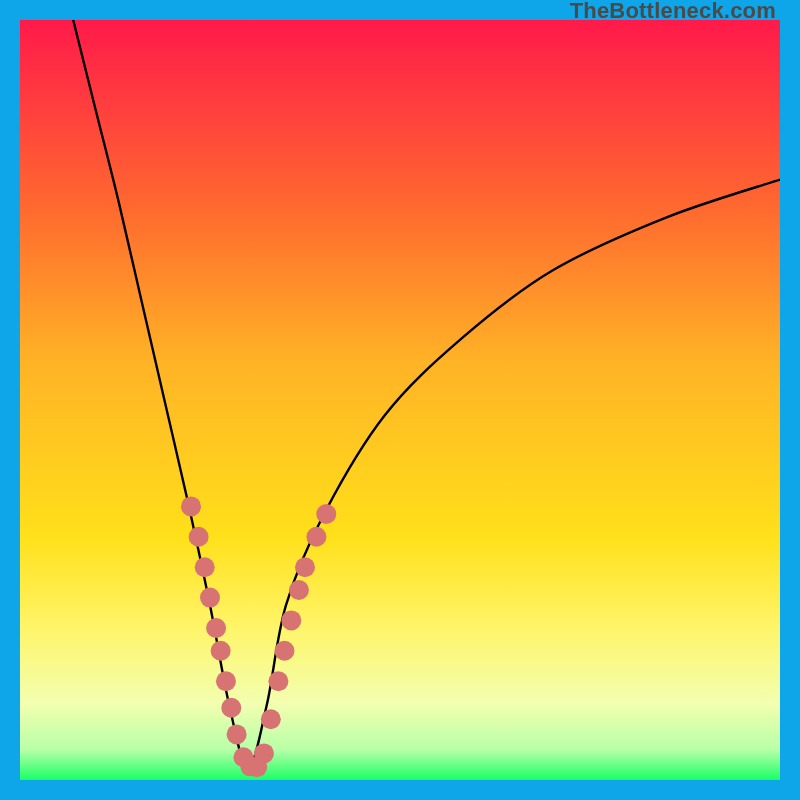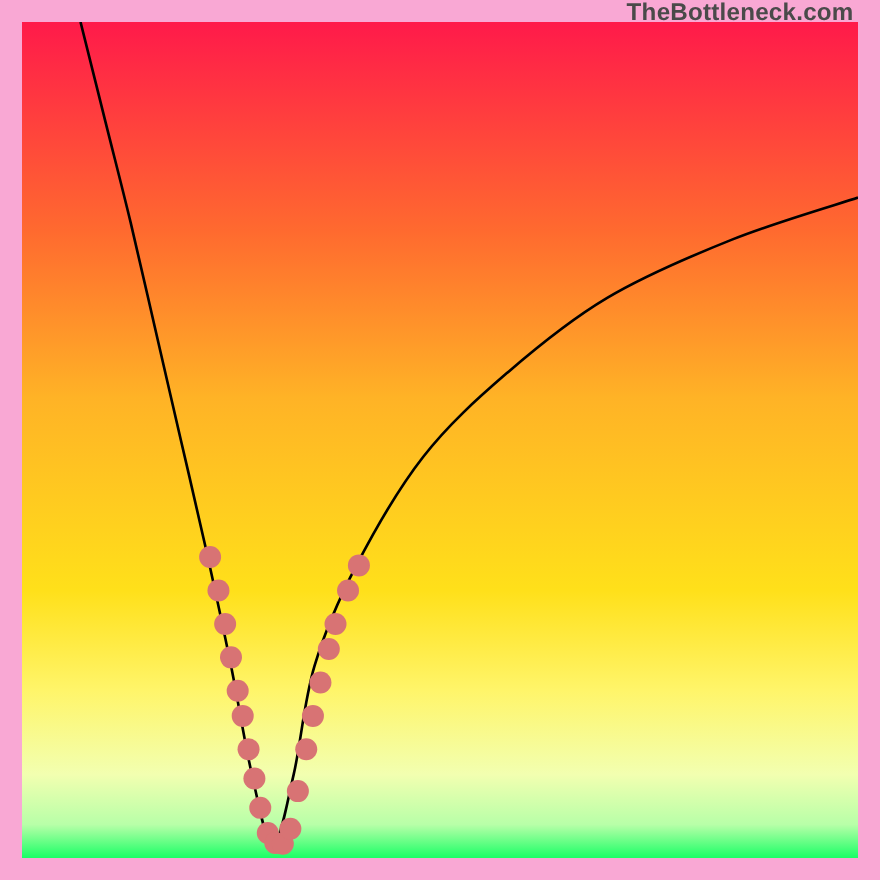--- a/index.html
+++ b/index.html
@@ -9,21 +9,21 @@
     height: 800px;
     overflow: hidden;
     background: #000;
     font-family: Arial, Helvetica, sans-serif;
   }
   .frame {
     position: absolute;
     top: 0; left: 0;
     width: 800px;
     height: 800px;
-    background: #f9a8d4;
+    background: #0ea5e9;
   }
   .panel {
     position: absolute;
     top: 20px;
     left: 20px;
     width: 760px;
     height: 760px;
     overflow: hidden;
   }
   .gradient {

